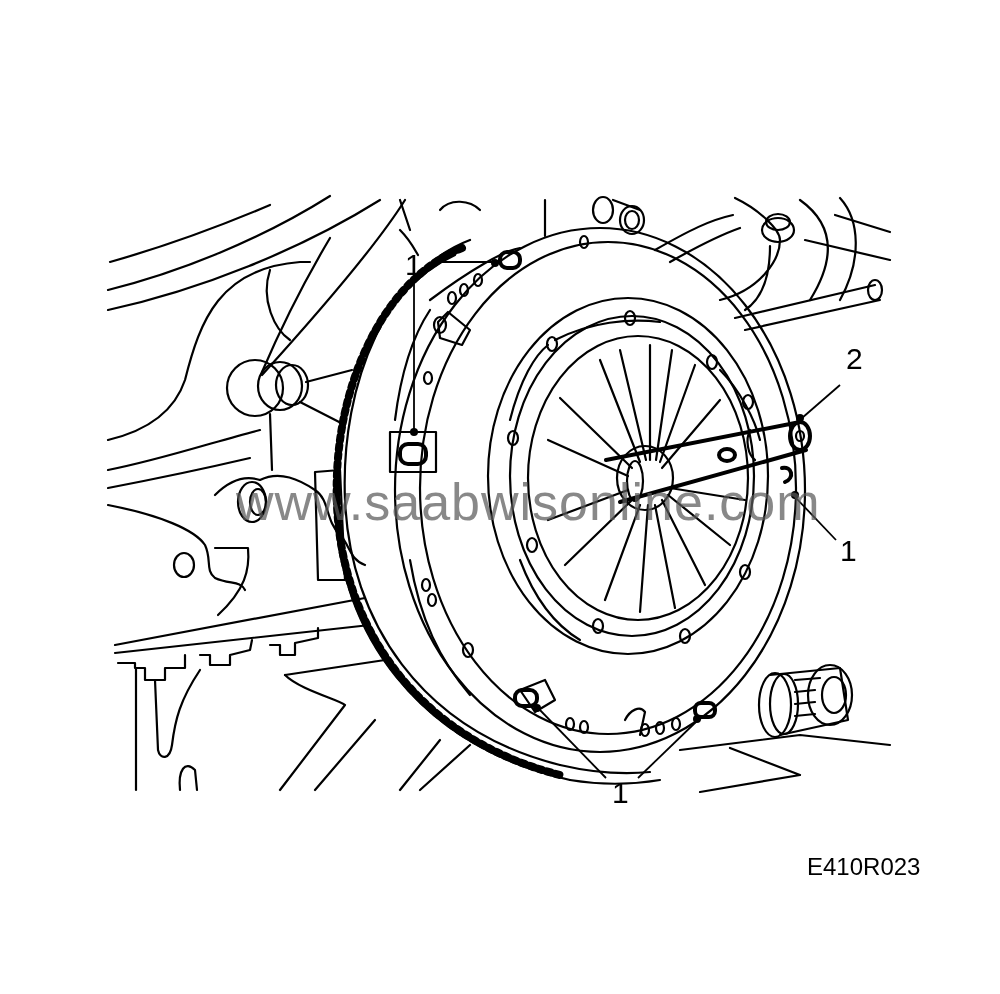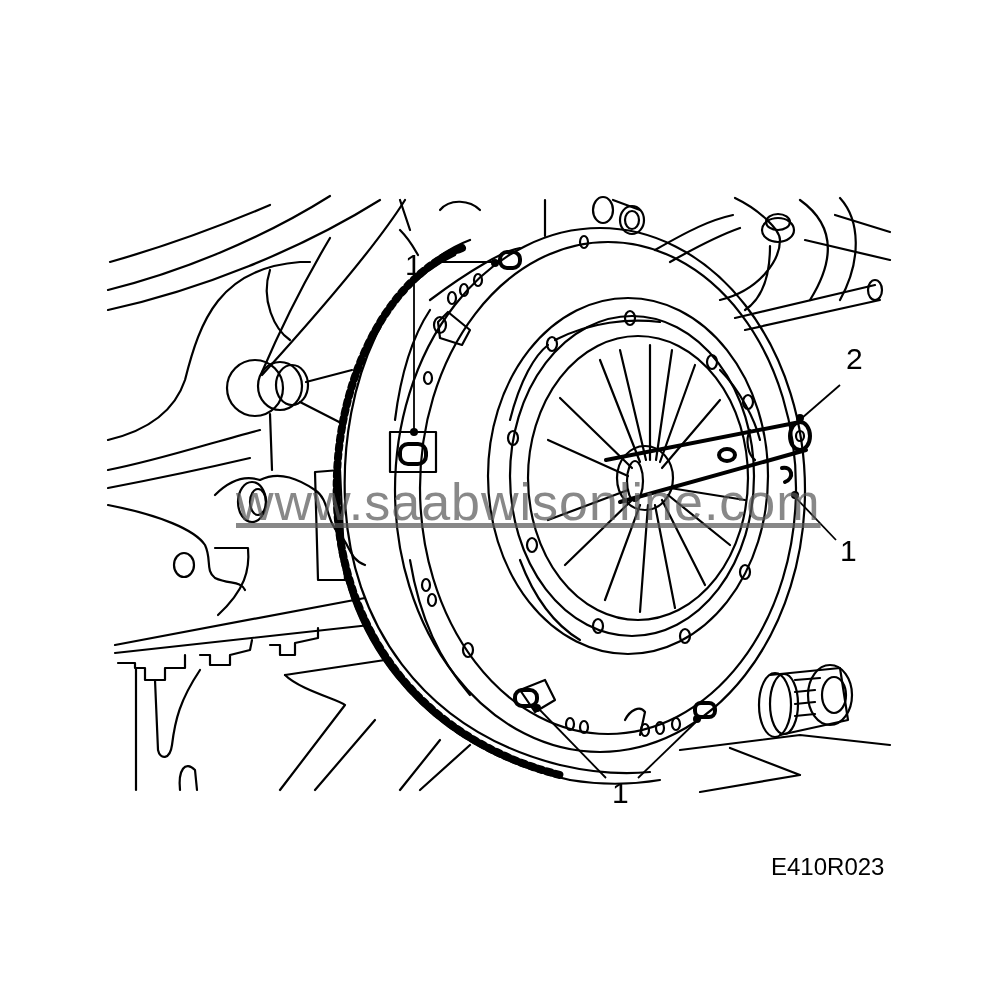--- a/index.html
+++ b/index.html
@@ -6,22 +6,22 @@
     body { width: 1000px; height: 994px; position: relative; overflow: hidden;
            font-family: "Liberation Sans", sans-serif; }
     #canvas { position: absolute; left: 0; top: 0; width: 1000px; height: 994px; }
     .ln { fill: none; stroke: #000; stroke-width: 2.2; stroke-linecap: round; stroke-linejoin: round; }
     .lnb { fill: none; stroke: #000; stroke-width: 4; stroke-linecap: round; stroke-linejoin: round; }
     .lnt { fill: none; stroke: #000; stroke-width: 1.6; stroke-linecap: round; }
     .leader { fill: none; stroke: #000; stroke-width: 1.8; }
     .dot { fill: #000; }
     .callout { position: absolute; font-size: 30px; color: #000; line-height: 1; }
     .watermark { position: absolute; font-size: 52px; color: rgba(90,90,90,0.72);
-                 letter-spacing: 1px; white-space: nowrap; line-height: 1; text-decoration: underline; }
-    .figcode { position: absolute; font-size: 24px; color: #000; line-height: 1; }
+                 letter-spacing: 1px; white-space: nowrap; line-height: 1; }
+    .figcode { position: absolute; font-size: 24px; color: #000; line-height: 1; margin-left: 36px; }
   </style>
 </head>
 <body>
 
 <svg id="canvas" viewBox="0 0 1000 994" xmlns="http://www.w3.org/2000/svg">
 
   <g>
     <path class="ln" d="M110 262 C170 245 230 222 270 205"></path>
     <path class="ln" d="M108 290 C180 272 260 240 330 196"></path>
     <path class="ln" d="M108 310 C200 290 300 250 380 200"></path>

